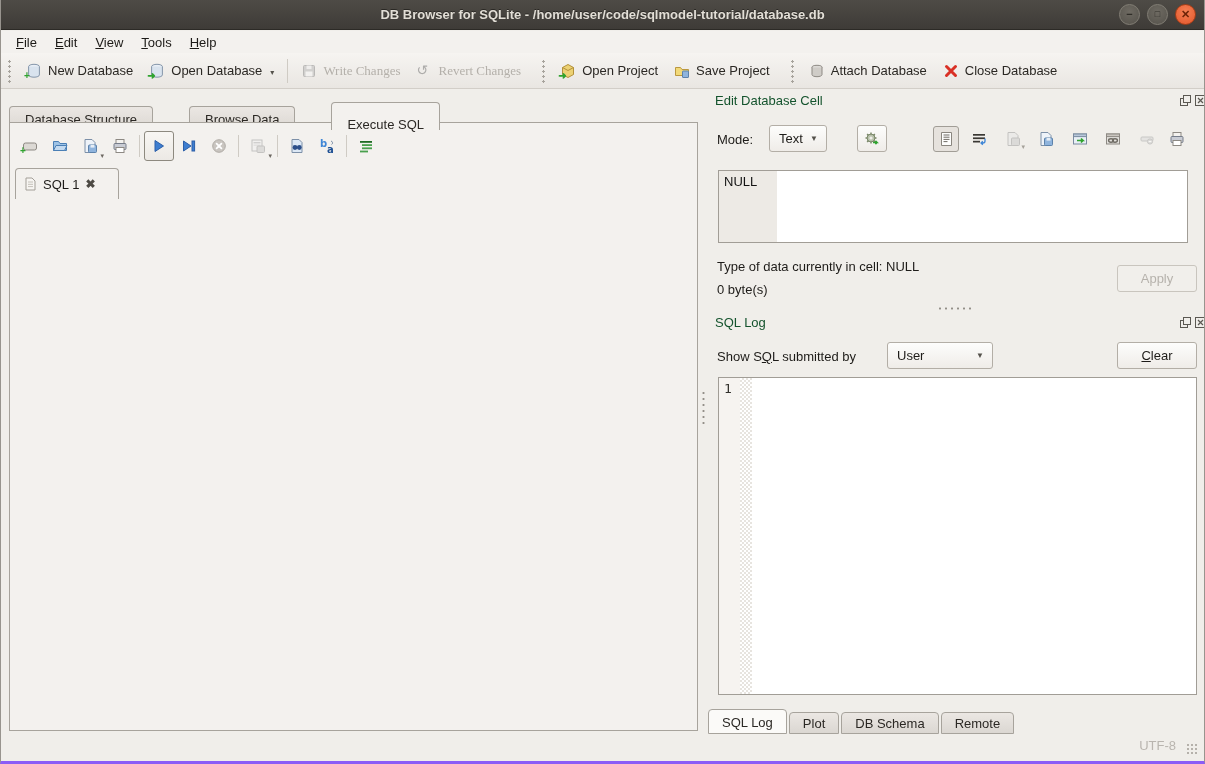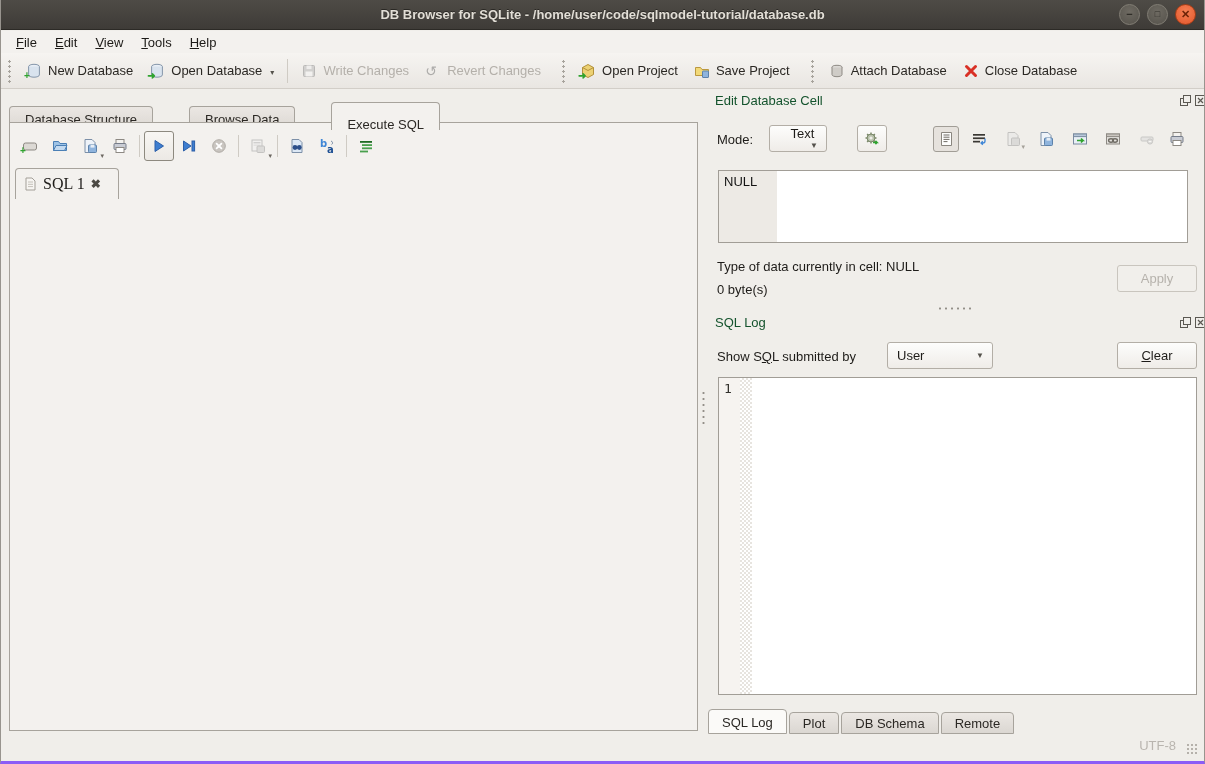--- a/index.html
+++ b/index.html
@@ -24,21 +24,21 @@
   .menu-item { font-size:13px; color:#1c1a17; padding:2px 9px; display:inline-block; }
   .u-first::first-letter { text-decoration:underline; }
 
   
   .toolbar { position:absolute; left:0; top:53px; width:100%; height:36px;
              background:linear-gradient(#f6f4f1,#e9e6e2); border-bottom:1px solid #d2cec8;
              display:flex; align-items:center; }
   .grip-v { width:5px; height:24px; margin:0 6px;
             background-image:radial-gradient(circle,#a7a39c 1px,transparent 1.3px); background-size:5px 5px; }
   .tb-btn { display:flex; align-items:center; gap:6px; padding:5px 8px; font-size:13px; color:#2b2824; position:relative; }
-  .tb-btn.disabled { color:#b4b0aa; }
+  .tb-btn.disabled { color:#b4b0aa;font-family:Liberation Serif, serif; }
   .tb-sep { width:1px; height:24px; background:#cfcbc4; margin:0 5px; }
   .tb-caret { font-size:8px; color:#55524c; margin-left:2px; align-self:flex-end; padding-bottom:2px; }
   .icon16 { width:16px; height:16px; position:relative; display:inline-block; flex:0 0 16px; }
   .badge { position:absolute; font-size:10px; font-weight:bold; line-height:1; }
   .gray { filter:grayscale(1) opacity(.5); }
 
   
   .main-tabs { position:absolute; left:8px; top:102px; height:28px; display:flex; align-items:flex-end;gap:34px; }
   .mtab { font-size:13px; color:#2b2824; padding:5px 15px 6px; border:1px solid #a7a39c; border-bottom:none;
           background:linear-gradient(#ebe7e3,#dbd7d2); border-radius:4px 4px 0 0; margin-right:2px; height:24px; }
@@ -50,21 +50,21 @@
   
   .sqlbar { position:absolute; left:14px; top:130px; height:32px; display:flex; align-items:center; z-index:3; }
   .sqlbtn { width:30px; height:30px; display:flex; align-items:center; justify-content:center; position:relative; }
   .sqlbtn.hovered { border:1px solid #8d897f; border-radius:3px; background:linear-gradient(#f8f6f3,#ecE9e5); }
   .sqlsep { width:1px; height:22px; background:#cfcbc4; margin:0 4px; }
   .mini-caret { position:absolute; right:1px; bottom:1px; font-size:7px; color:#6b6760; }
 
   
   .filetab { position:absolute; left:14px; top:168px; height:31px; width:104px; border:1px solid #a7a39c; border-bottom:none;
              border-radius:4px 4px 0 0; background:#f3f1ee; display:flex; align-items:center; gap:6px; padding:0 8px; z-index:3; }
-  .filetab .lbl { font-size:16px; color:#1e1c19;font-family:Liberation Serif, serif; }
+  .filetab .lbl { font-size:13px; color:#1e1c19; }
   .filetab .x { font-size:12px; font-weight:bold; color:#4d4a44; }
 
   
   .editor { position:absolute; left:12px; top:198px; width:676px; height:170px; background:#fff; border:1px solid #a19d96; overflow:hidden; }
   .gutter-bg { position:absolute; left:0; top:0; width:34px; height:100%; background:#f0ece7; border-right:1px solid #dedad4; }
   .fold-bg { position:absolute; left:35px; top:0; width:12px; height:100%;
              background-color:#fff;
              background-image:linear-gradient(45deg,#e7e4df 25%,transparent 25%,transparent 75%,#e7e4df 75%),
                               linear-gradient(45deg,#e7e4df 25%,transparent 25%,transparent 75%,#e7e4df 75%);
              background-size:4px 4px; background-position:0 0,2px 2px; }
@@ -414,21 +414,21 @@
     </span>
     <span class="dockbtn">
       <svg width="11" height="11" viewBox="0 0 11 11">
           <rect x="0.5" y="0.5" width="10" height="10" fill="#f0eeea" stroke="#5b5852"></rect>
           <path d="M3 3l5 5M8 3l-5 5" stroke="#5b5852" stroke-width="1.2"></path>
         </svg>
     </span>
   </div>
 
   <div class="label13" style="left:716px; top:132px;">Mode:</div>
-  <div class="combo" style="left:768px; top:125px; width:58px;flex-direction:column;">
+  <div class="combo" style="left:768px; top:125px; width:58px;">
     <span>Text</span>
     <span class="arrow">▼</span>
   </div>
   <div class="pushbtn" style="left:856px; top:125px; width:30px;">
     <span class="icon16">
       <svg width="16" height="16" viewBox="0 0 16 16">
           <circle cx="7" cy="7" r="4" fill="#b9c2ac" stroke="#7d8a6c"></circle>
           <circle cx="7" cy="7" r="1.6" fill="#f0eeea"></circle>
           <path d="M7 1.5v2M7 10.5v2M1.5 7h2M10.5 7h2M3.1 3.1l1.4 1.4M9.5 9.5l1.4 1.4M10.9 3.1 9.5 4.5M4.5 9.5 3.1 10.9" stroke="#7d8a6c" stroke-width="1.4"></path>
           <path d="M9 11.5h4l-1.6-1.6M13 11.5l-1.6 1.6" stroke="#2fa32f" stroke-width="1.6" fill="none"></path>

